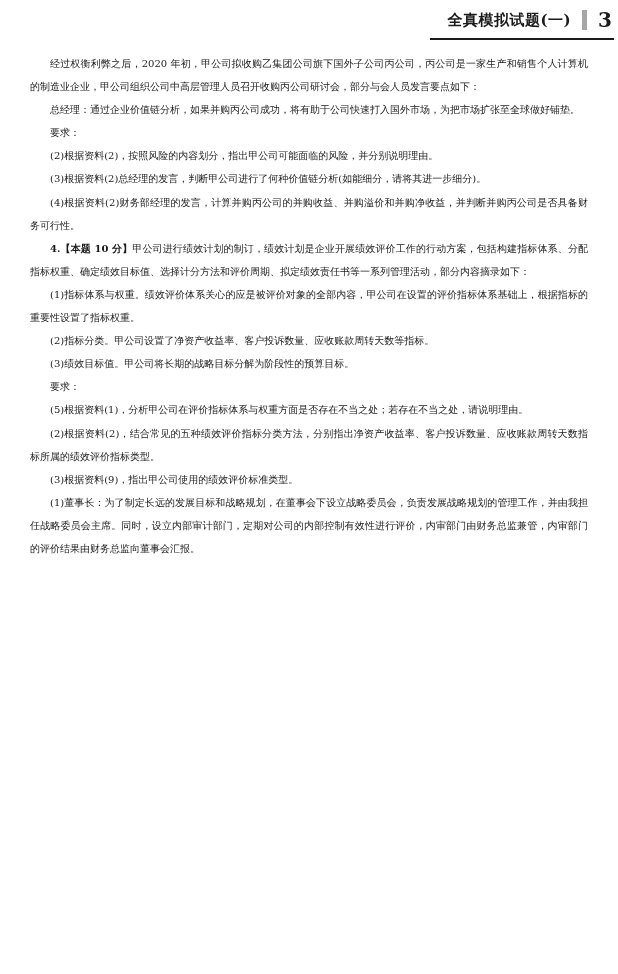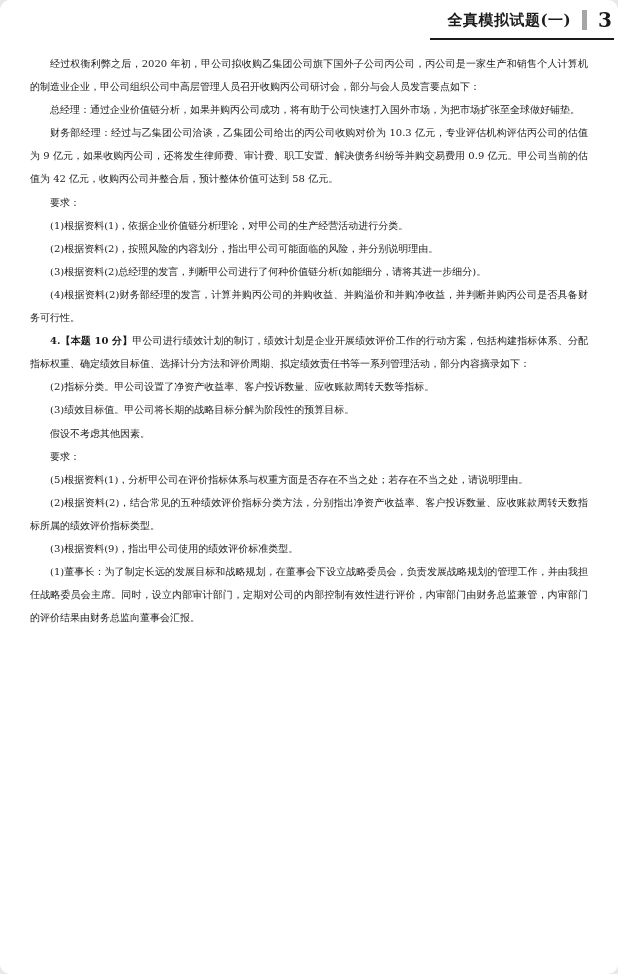--- a/index.html
+++ b/index.html
@@ -10,21 +10,20 @@
   .page {
     position: relative;
     width: 618px;
     height: 974px;
     margin: 0 auto;
     background: #ffffff;
     font-family: "DejaVu Serif", "Liberation Serif", serif;
     color: #1b1b1b;
     overflow: hidden;
     box-sizing: border-box;
-    border-radius: 10px;
   }
   .page-header {
     position: absolute;
     top: 8px;
     left: 430px;
     width: 184px;
     display: flex;
     justify-content: flex-end;
     align-items: center;
     gap: 11px;
@@ -75,30 +74,28 @@
 
   <div class="page-header">
     <span class="header-title">全真模拟试题(一)</span>
     <span class="header-bar"></span>
     <span class="header-page">3</span>
   </div>
 
   <div class="document-body">
     <p><b></b><span>经过权衡利弊之后，2020 年初，甲公司拟收购乙集团公司旗下国外子公司丙公司，丙公司是一家生产和销售个人计算机的制造业企业，甲公司组织公司中高层管理人员召开收购丙公司研讨会，部分与会人员发言要点如下：</span></p>
     <p><b></b><span>总经理：通过企业价值链分析，如果并购丙公司成功，将有助于公司快速打入国外市场，为把市场扩张至全球做好铺垫。</span></p>
-    <p><b></b><span>财务部经理：经过与乙集团公司洽谈，乙集团公司给出的丙公司收购对价为 10.3 亿元，专业评估机构评估丙公司的估值为 9 亿元，如果收购丙公司，还将发生律师费、审计费、职工安置、解决债务纠纷等并购交易费用 0.9 亿元。甲公司当前的估值为 42 亿元，收购丙公司并整合后，预计整体价值可达到 58 亿元。</span></p>
     <p><b></b><span>要求：</span></p>
-    <p><b></b><span>(1)根据资料(1)，依据企业价值链分析理论，对甲公司的生产经营活动进行分类。</span></p>
     <p><b></b><span>(2)根据资料(2)，按照风险的内容划分，指出甲公司可能面临的风险，并分别说明理由。</span></p>
     <p><b></b><span>(3)根据资料(2)总经理的发言，判断甲公司进行了何种价值链分析(如能细分，请将其进一步细分)。</span></p>
     <p><b></b><span>(4)根据资料(2)财务部经理的发言，计算并购丙公司的并购收益、并购溢价和并购净收益，并判断并购丙公司是否具备财务可行性。</span></p>
     <p><b>4.【本题 10 分】</b><span>甲公司进行绩效计划的制订，绩效计划是企业开展绩效评价工作的行动方案，包括构建指标体系、分配指标权重、确定绩效目标值、选择计分方法和评价周期、拟定绩效责任书等一系列管理活动，部分内容摘录如下：</span></p>
+    <p><b></b><span>(1)指标体系与权重。绩效评价体系关心的应是被评价对象的全部内容，甲公司在设置的评价指标体系基础上，根据指标的重要性设置了指标权重。</span></p>
     <p><b></b><span>(2)指标分类。甲公司设置了净资产收益率、客户投诉数量、应收账款周转天数等指标。</span></p>
     <p><b></b><span>(3)绩效目标值。甲公司将长期的战略目标分解为阶段性的预算目标。</span></p>
-    <p><b></b><span>假设不考虑其他因素。</span></p>
     <p><b></b><span>要求：</span></p>
     <p><b></b><span>(5)根据资料(1)，分析甲公司在评价指标体系与权重方面是否存在不当之处；若存在不当之处，请说明理由。</span></p>
     <p><b></b><span>(2)根据资料(2)，结合常见的五种绩效评价指标分类方法，分别指出净资产收益率、客户投诉数量、应收账款周转天数指标所属的绩效评价指标类型。</span></p>
     <p><b></b><span>(3)根据资料(9)，指出甲公司使用的绩效评价标准类型。</span></p>
     <p><b></b><span>(1)董事长：为了制定长远的发展目标和战略规划，在董事会下设立战略委员会，负责发展战略规划的管理工作，并由我担任战略委员会主席。同时，设立内部审计部门，定期对公司的内部控制有效性进行评价，内审部门由财务总监兼管，内审部门的评价结果由财务总监向董事会汇报。</span></p>
   </div>
 
 </div>
 
 </body></html>

